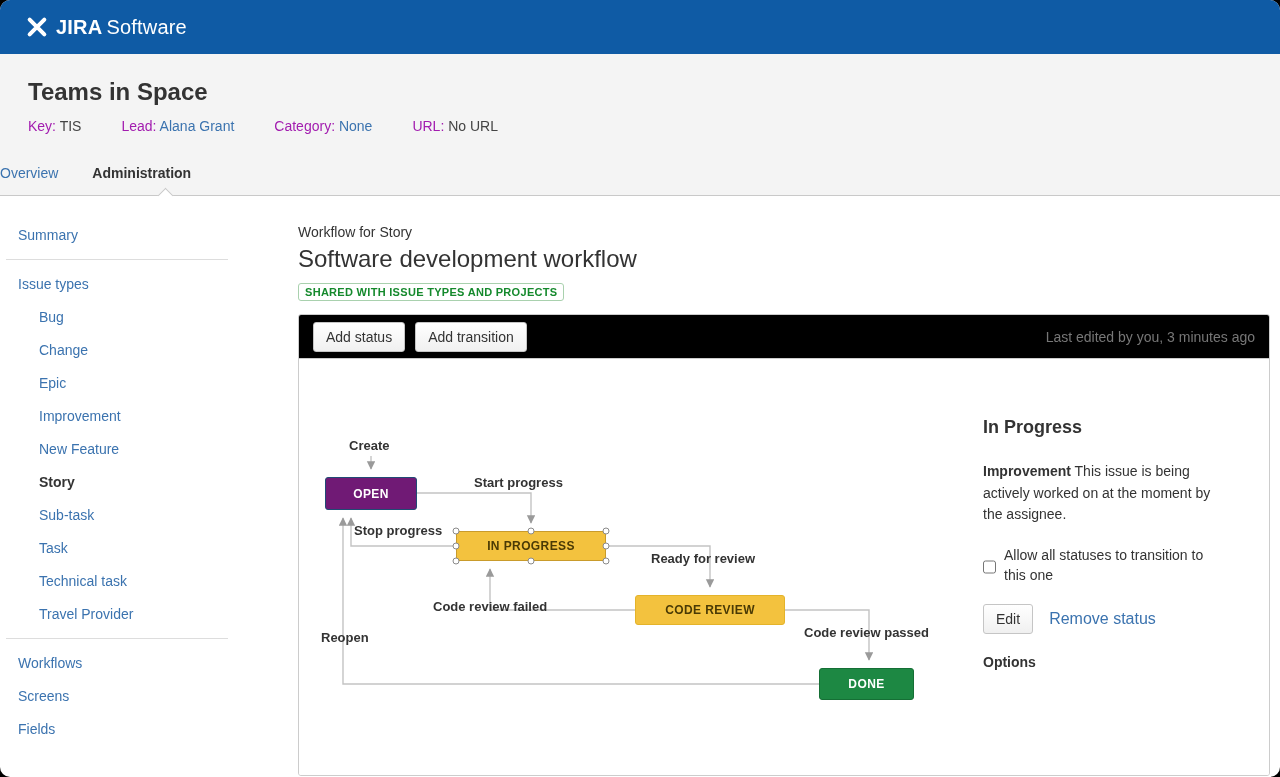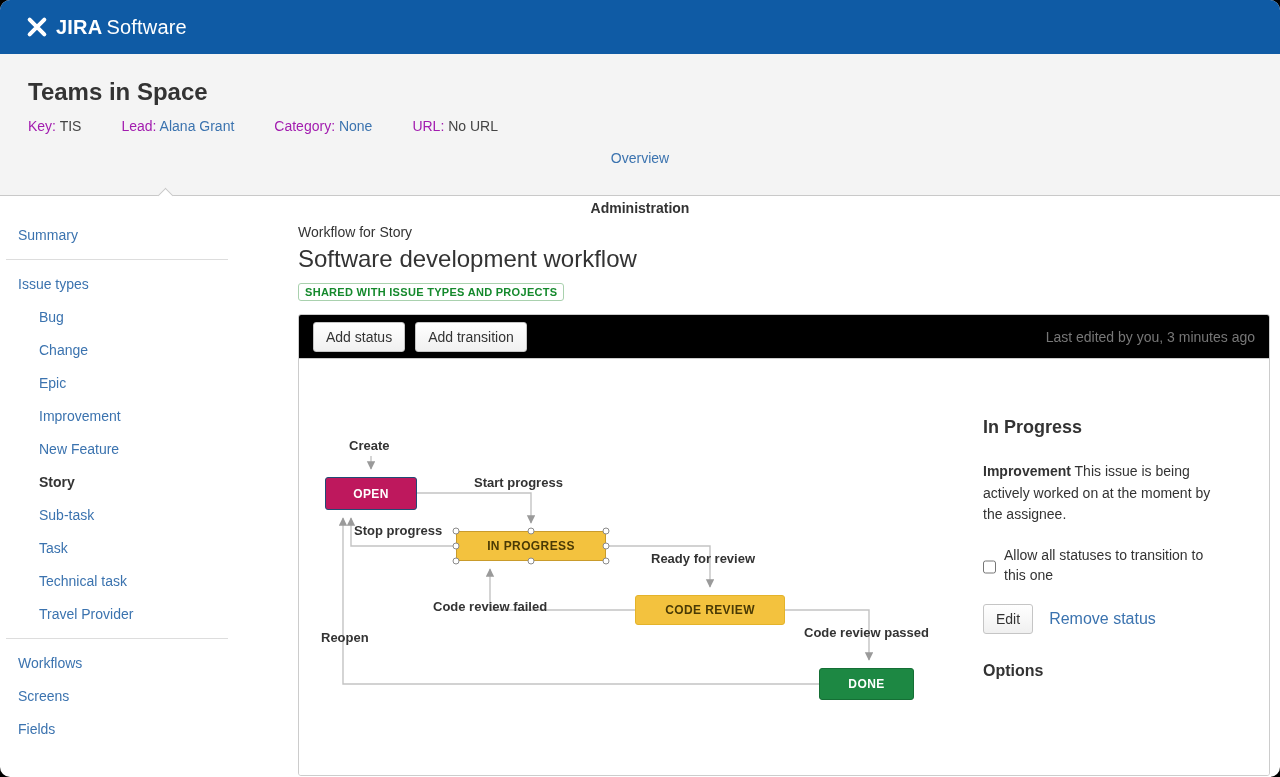--- a/index.html
+++ b/index.html
@@ -17,21 +17,21 @@
   
   .project-header { background:#f4f4f4; padding:24px 0 0 28px; height:96px; }
   .project-title { font-size:24px; color:#333; font-weight:600; }
   .project-meta { margin-top:12px; font-size:14px; display:flex; gap:40px; color:#444; }
   .project-meta .pair { white-space:nowrap; }
   .meta-label { color:#a21caf;text-align:center; }
   a.link { color:#3b73af; text-decoration:none; cursor:pointer; }
   .meta-plain { color:#444; }
 
   
-  .tabs { position:relative; background:#f4f4f4; height:46px; border-bottom:1px solid #c9c9c9; display:flex; align-items:center; gap:34px;flex-direction:column; }
+  .tabs { position:relative; background:#f4f4f4; height:46px; border-bottom:1px solid #c9c9c9; display:flex; align-items:center; gap:34px; }
   .tab { font-size:14px; cursor:pointer; }
   .tab-overview { color:#3b73af; }
   .tab-active { color:#333; font-weight:700; }
   .tab-caret { position:absolute; left:160px; bottom:-6px; width:11px; height:11px; background:#fff; border-left:1px solid #c9c9c9; border-top:1px solid #c9c9c9; transform:rotate(45deg); }
 
   
   .sidebar { position:absolute; left:0; top:196px; width:266px; padding:30px 0 0 18px; }
   .side-link { display:block; font-size:14px; color:#3b73af; text-decoration:none; margin-bottom:15px; line-height:18px; cursor:pointer; }
   .side-children { margin-left:21px; }
   .side-link.active { color:#333; font-weight:700; }
@@ -46,38 +46,38 @@
   .panel { margin-top:13px; border:1px solid #ccc; border-radius:3px; height:462px; overflow:hidden; background:#fff; }
   .panel-toolbar { height:44px; background:#000000; border-bottom:1px solid #ccc; display:flex; align-items:center; padding:0 14px; gap:10px; }
   .btn { height:30px; padding:0 12px; font-size:14px; color:#333; background:linear-gradient(#fff,#f0f0f0); border:1px solid #c5c5c5; border-radius:3px; cursor:pointer; font-family:inherit; }
   .toolbar-note { margin-left:auto; color:#777; font-size:14px; }
 
   
   .canvas { position:relative; height:417px; background:#fff; }
   .wires { position:absolute; inset:0; pointer-events:none; }
 
   .status { position:absolute; display:flex; align-items:center; justify-content:center; font-size:12px; font-weight:700; border-radius:3px; letter-spacing:.4px; cursor:pointer; z-index:2; }
-  .status-open { left:26px; top:118px; width:92px; height:33px; background:#be185d; color:#fff; border:1px solid #204b75; }
+  .status-open { left:26px; top:118px; width:92px; height:33px; background:#701a75; color:#fff; border:1px solid #204b75; }
   .status-inprogress { left:157px; top:172px; width:150px; height:30px; background:#f3c23e; color:#4a3a05; border:1px solid #c99b2b; }
   .status-codereview { left:336px; top:236px; width:150px; height:30px; background:#f3c23e; color:#4a3a05; border:1px solid #e4b32a; }
   .status-done { left:520px; top:309px; width:95px; height:32px; background:#1d8843; color:#fff; border:1px solid #156f35; }
 
   .handle { position:absolute; width:7px; height:7px; background:#fff; border:1px solid #8a8a8a; border-radius:50%; transform:translate(-50%,-50%); z-index:3; cursor:move; }
 
   .tlabel { position:absolute; font-size:13px; font-weight:700; color:#333; white-space:nowrap; z-index:2; cursor:pointer; }
 
   
   .inspector { position:absolute; left:684px; top:58px; width:250px; }
   .insp-title { font-size:18px; font-weight:700; color:#333; }
   .insp-desc { margin-top:23px; width:234px; font-size:14px; color:#333; line-height:1.55; }
   .insp-desc b { font-weight:700; }
   .insp-check { margin-top:19px; display:flex; gap:8px; width:240px; font-size:14px; color:#333; line-height:1.45; }
   .insp-check input { margin-top:3px; cursor:pointer; }
   .insp-actions { margin-top:18px; display:flex; align-items:center; gap:16px; }
-  .insp-options { margin-top:28px; font-size:16px; font-weight:700; color:#333; }
+  .insp-options { margin-top:20px; font-size:14px; font-weight:700; color:#333; }
   .insp-props { margin-top:17px; font-size:14px; }
 </style>
 </head>
 <body>
 
 <div class="page">
 
   <div class="topbar">
     <div class="logo">
       <svg class="logo-mark" viewBox="0 0 24 24">

